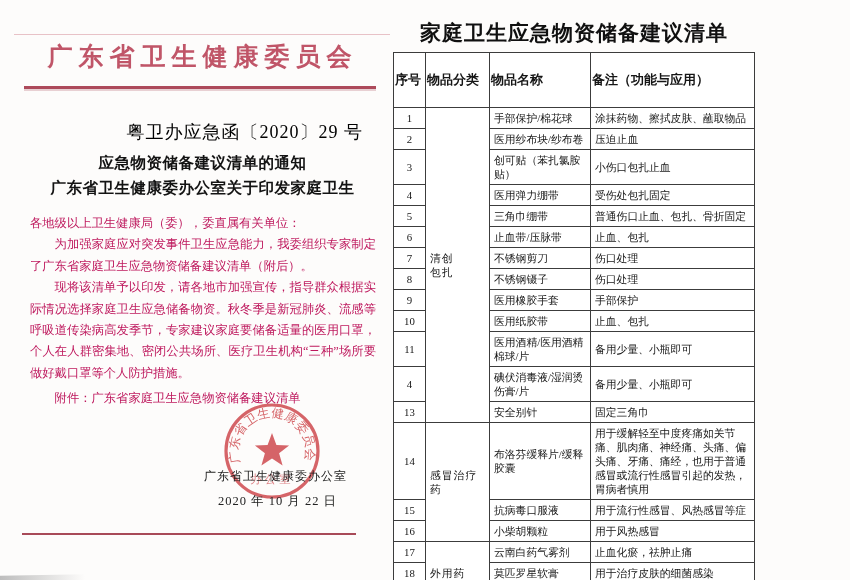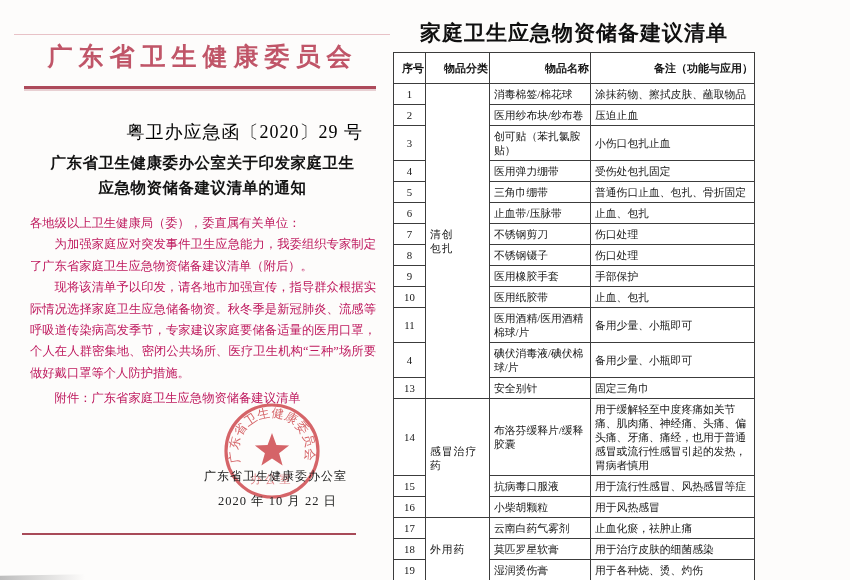--- a/index.html
+++ b/index.html
@@ -70,43 +70,43 @@
     border-collapse:collapse; table-layout:fixed; width:361px; margin-left:2px;
     background:#fff;
   }
   table.supplies th, table.supplies td {
     border:1px solid #3c3c3c;
     font-size:10.8px; line-height:14px; color:#161616;
     padding:3px 4px;
     font-family:"Liberation Serif","DejaVu Serif",serif;
     word-break:break-all;
   }
-  table.supplies th { font-weight:bold; text-align:right; padding:8px 1px; font-size:11px; }
+  table.supplies th { font-weight:bold; text-align:left; padding:20px 1px; font-size:13px; }
   td.c-no { text-align:center; }
   td.c-cat { text-align:left; white-space:pre-line; letter-spacing:1px; }
   td.c-name { padding:3px 3px; }
   td.c-remark { padding:3px 4px; }
 </style>
 </head>
 <body>
 
 <div class="page">
 
   <div class="doc-left">
     <div class="faint-top-line"></div>
 
     <h1 class="agency">广东省卫生健康委员会</h1>
 
     <div class="red-rule"></div>
 
     <div class="doc-no">粤卫办应急函〔2020〕29 号</div>
 
     <div class="doc-title">
+      <div>应急物资储备建议清单的通知</div>
       <div>广东省卫生健康委办公室关于印发家庭卫生</div>
-      <div>应急物资储备建议清单的通知</div>
     </div>
 
     <div class="body-text">
       <p>各地级以上卫生健康局（委），委直属有关单位：</p>
       <p class="indent">为加强家庭应对突发事件卫生应急能力，我委组织专家制定了广东省家庭卫生应急物资储备建议清单（附后）。</p>
       <p class="indent">现将该清单予以印发，请各地市加强宣传，指导群众根据实际情况选择家庭卫生应急储备物资。秋冬季是新冠肺炎、流感等呼吸道传染病高发季节，专家建议家庭要储备适量的医用口罩，个人在人群密集地、密闭公共场所、医疗卫生机构“三种”场所要做好戴口罩等个人防护措施。</p>
       <p class="attachment">附件：广东省家庭卫生应急物资储备建议清单</p>
     </div>
 
     <div class="sig-block">
@@ -143,21 +143,21 @@
             <th>物品分类</th>
             <th>物品名称</th>
             <th>备注（功能与应用）</th>
           </tr>
       </thead>
       <tbody id="table-body">
           <tr>
             <td class="c-no">1</td>
             <td class="c-cat" rowspan="13">清创
 包扎</td>
-            <td class="c-name">消毒棉签/棉花球</td>
+            <td class="c-name">手部保护/棉花球</td>
             <td class="c-remark">涂抹药物、擦拭皮肤、蘸取物品</td>
           </tr>
           <tr>
             <td class="c-no">2</td>
             <td class="c-name">医用纱布块/纱布卷</td>
             <td class="c-remark">压迫止血</td>
           </tr>
           <tr>
             <td class="c-no">3</td>
             <td class="c-name">创可贴（苯扎氯胺贴）</td>
@@ -198,21 +198,21 @@
             <td class="c-name">医用纸胶带</td>
             <td class="c-remark">止血、包扎</td>
           </tr>
           <tr>
             <td class="c-no">11</td>
             <td class="c-name">医用酒精/医用酒精棉球/片</td>
             <td class="c-remark">备用少量、小瓶即可</td>
           </tr>
           <tr>
             <td class="c-no">4</td>
-            <td class="c-name">碘伏消毒液/碘伏棉球/片</td>
+            <td class="c-name">碘伏消毒液/湿润烫伤膏/片</td>
             <td class="c-remark">备用少量、小瓶即可</td>
           </tr>
           <tr>
             <td class="c-no">13</td>
             <td class="c-name">安全别针</td>
             <td class="c-remark">固定三角巾</td>
           </tr>
           <tr>
             <td class="c-no">14</td>
             <td class="c-cat" rowspan="3">感冒治疗药</td>

